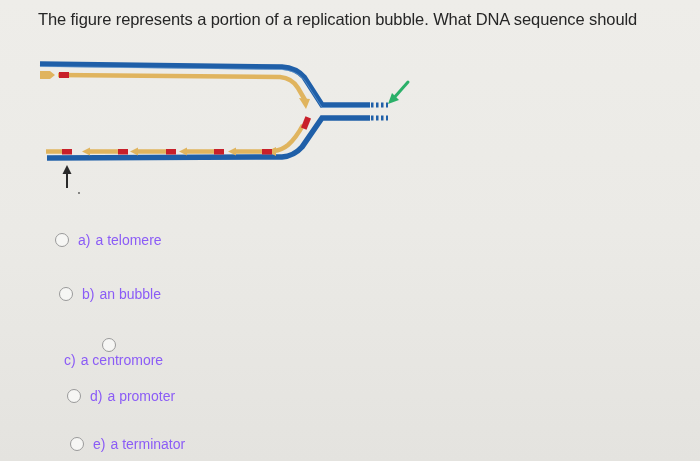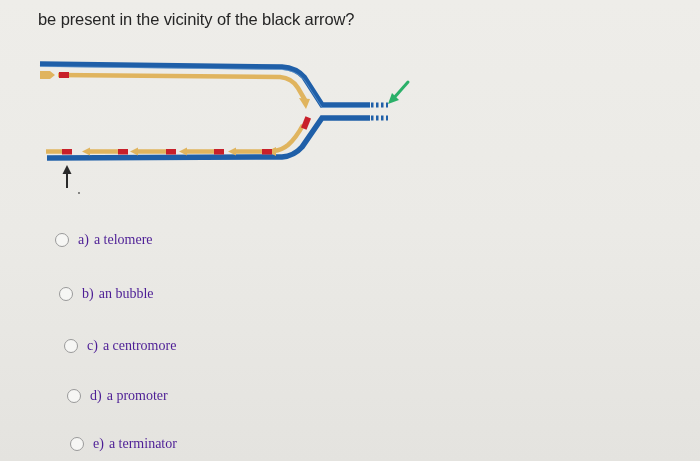--- a/index.html
+++ b/index.html
@@ -48,33 +48,32 @@
       height: 14px;
       border-radius: 50%;
       border: 1.3px solid #9a9a9a;
       background: #f6f6f4;
       box-sizing: border-box;
       margin-right: 9px;
       flex: 0 0 auto;
     }
     .opt-label {
       font-size: 14px;
-      color: #4c1d95;
+      color: #8b5cf6;
       white-space: nowrap;
-      font-family: Liberation Serif, serif;
     }
     .opt-letter {
       margin-right: 5px;
     }
   </style>
 </head>
 <body>
 
 <div class="question">
-  <div>be present in the vicinity of the black arrow?</div>
+  <div>The figure represents a portion of a replication bubble.  What DNA sequence should</div>
 </div>
 
 <svg class="figure" viewBox="0 0 700 200" xmlns="http://www.w3.org/2000/svg">
 
   <path d="M40 64 L282 67 Q296 68 304 77 L322 105 L370 105" fill="none" stroke="#1f5fa8" stroke-width="5.5" stroke-linecap="butt"></path>
   <path d="M40 64 L282 67 Q296 68 304 77 L322 105 L370 105" fill="none" stroke="#7fb0e0" stroke-width="1" opacity="0.5" transform="translate(0,2.5)"></path>
 
   <g fill="#1f5fa8">
     <rect x="371" y="102.5" width="2.5" height="5"></rect>
     <rect x="376" y="102.5" width="2.5" height="5"></rect>
@@ -142,21 +141,21 @@
     <span class="opt-label">
       <span class="opt-letter">a)</span><span>a telomere</span>
     </span>
   </div>
   <div class="option" style="left:59px; top:286px;">
     <span class="radio"></span>
     <span class="opt-label">
       <span class="opt-letter">b)</span><span>an bubble</span>
     </span>
   </div>
-  <div class="option" style="left:64px; top:338px;">
+  <div class="option" style="left:64px; top:338px;flex-direction:column;">
     <span class="radio"></span>
     <span class="opt-label">
       <span class="opt-letter">c)</span><span>a centromore</span>
     </span>
   </div>
   <div class="option" style="left:67px; top:388px;">
     <span class="radio"></span>
     <span class="opt-label">
       <span class="opt-letter">d)</span><span>a promoter</span>
     </span>

